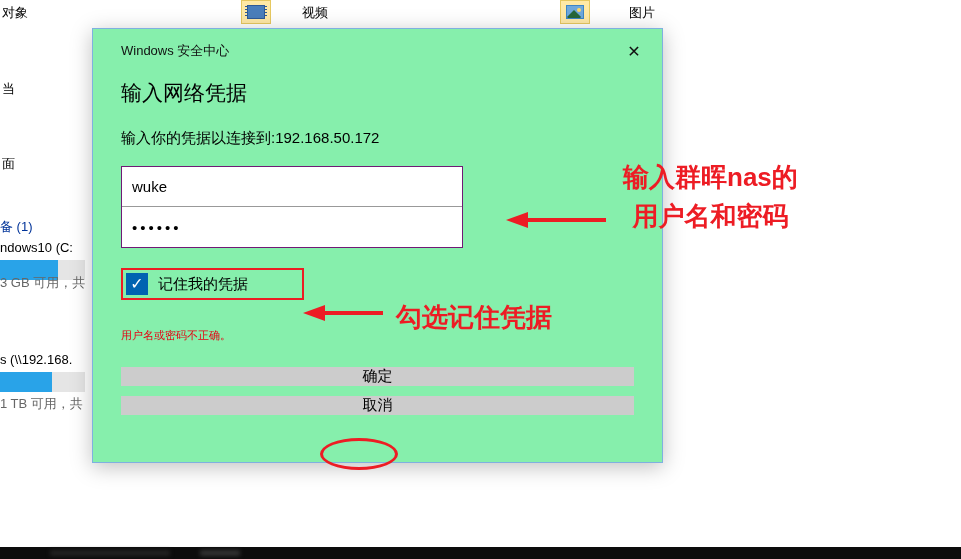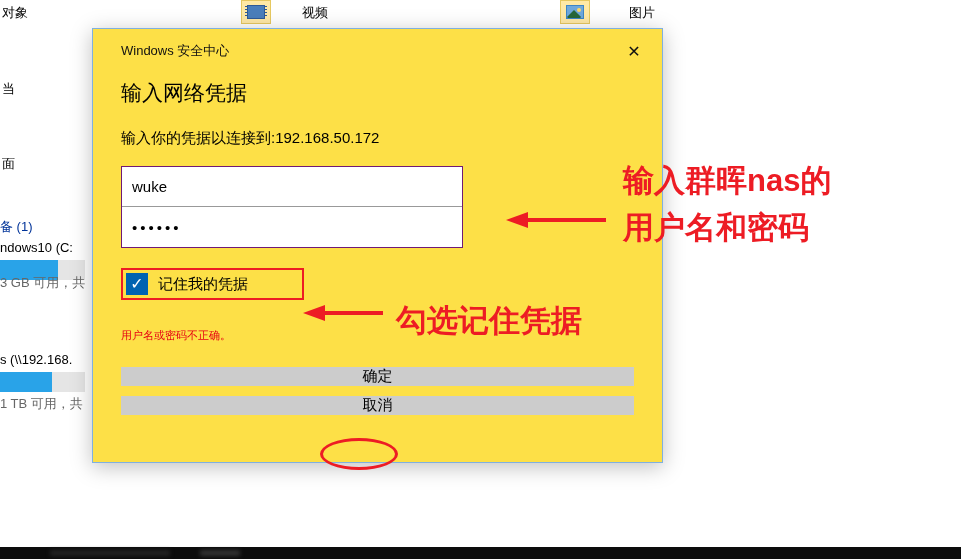--- a/index.html
+++ b/index.html
@@ -28,21 +28,21 @@
     .bg-bar { position:absolute; height:20px; background:#29A3E8; }
     .bg-bar-light { background:#E5E5E5; }
 
     
     .dialog {
       position: absolute;
       left: 92px;
       top: 28px;
       width: 571px;
       height: 435px;
-      background: #fde047;
+      background: #86efac;
       border: 1px solid #7FB0E0;
       box-shadow: 0 4px 20px rgba(0,0,0,0.25);
     }
     .dialog-titlebar {
       display: flex;
       justify-content: space-between;
       align-items: center;
       padding: 10px 16px 6px 28px;
       font-size: 13px;
       color: #111;
@@ -102,21 +102,21 @@
       height: 34px;
       background: #CCCCCC;
       border: none;
       font-size: 15px;
       font-family: inherit;
       cursor:pointer;
       position: relative;
     }
 
     
-    .anno-text { position:absolute; color:#ED1C24; font-size:31px; font-weight:700; white-space:nowrap; line-height:1.5; }
+    .anno-text { position:absolute; color:#ED1C24; font-size:26px; font-weight:700; white-space:nowrap; line-height:1.5;text-align:center; }
     .arrow-svg { position:absolute; }
 
     .red-oval {
       position: absolute;
       border: 3px solid #ED1C24;
       border-radius: 50%;
       pointer-events: none;
     }
 
     .taskbar-strip { position:absolute; bottom:0; left:0; right:0; height:12px; background:#0C0C0C; }

